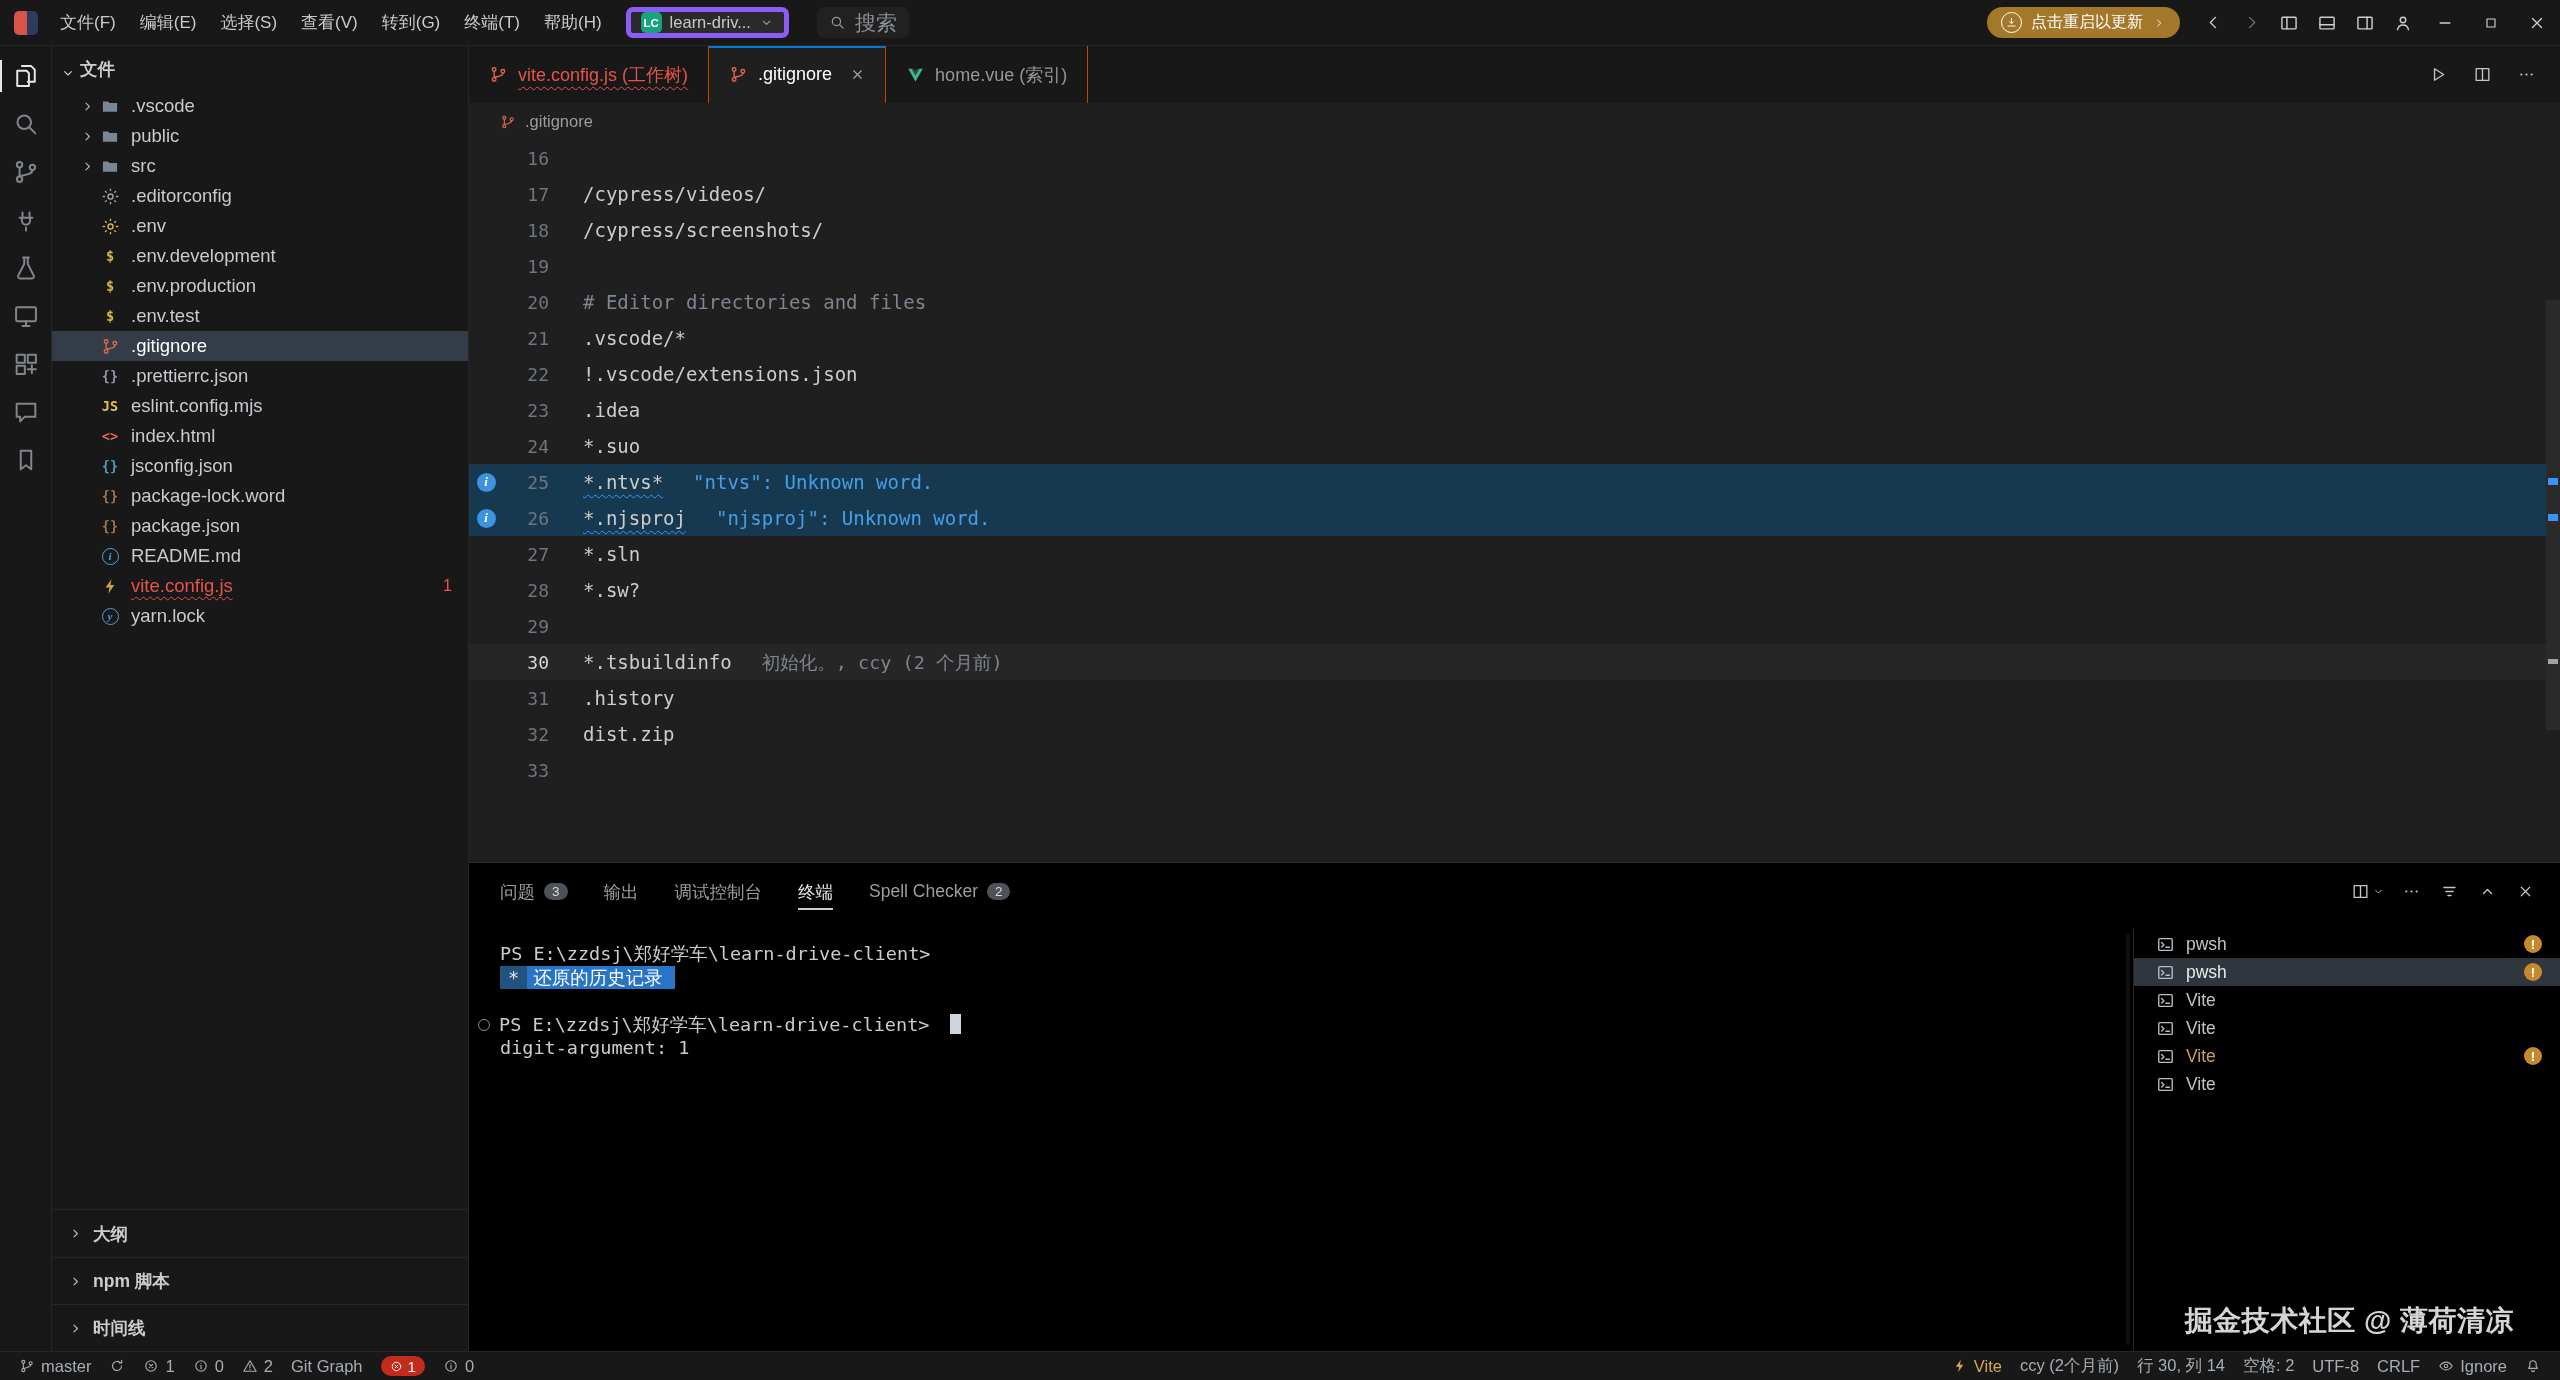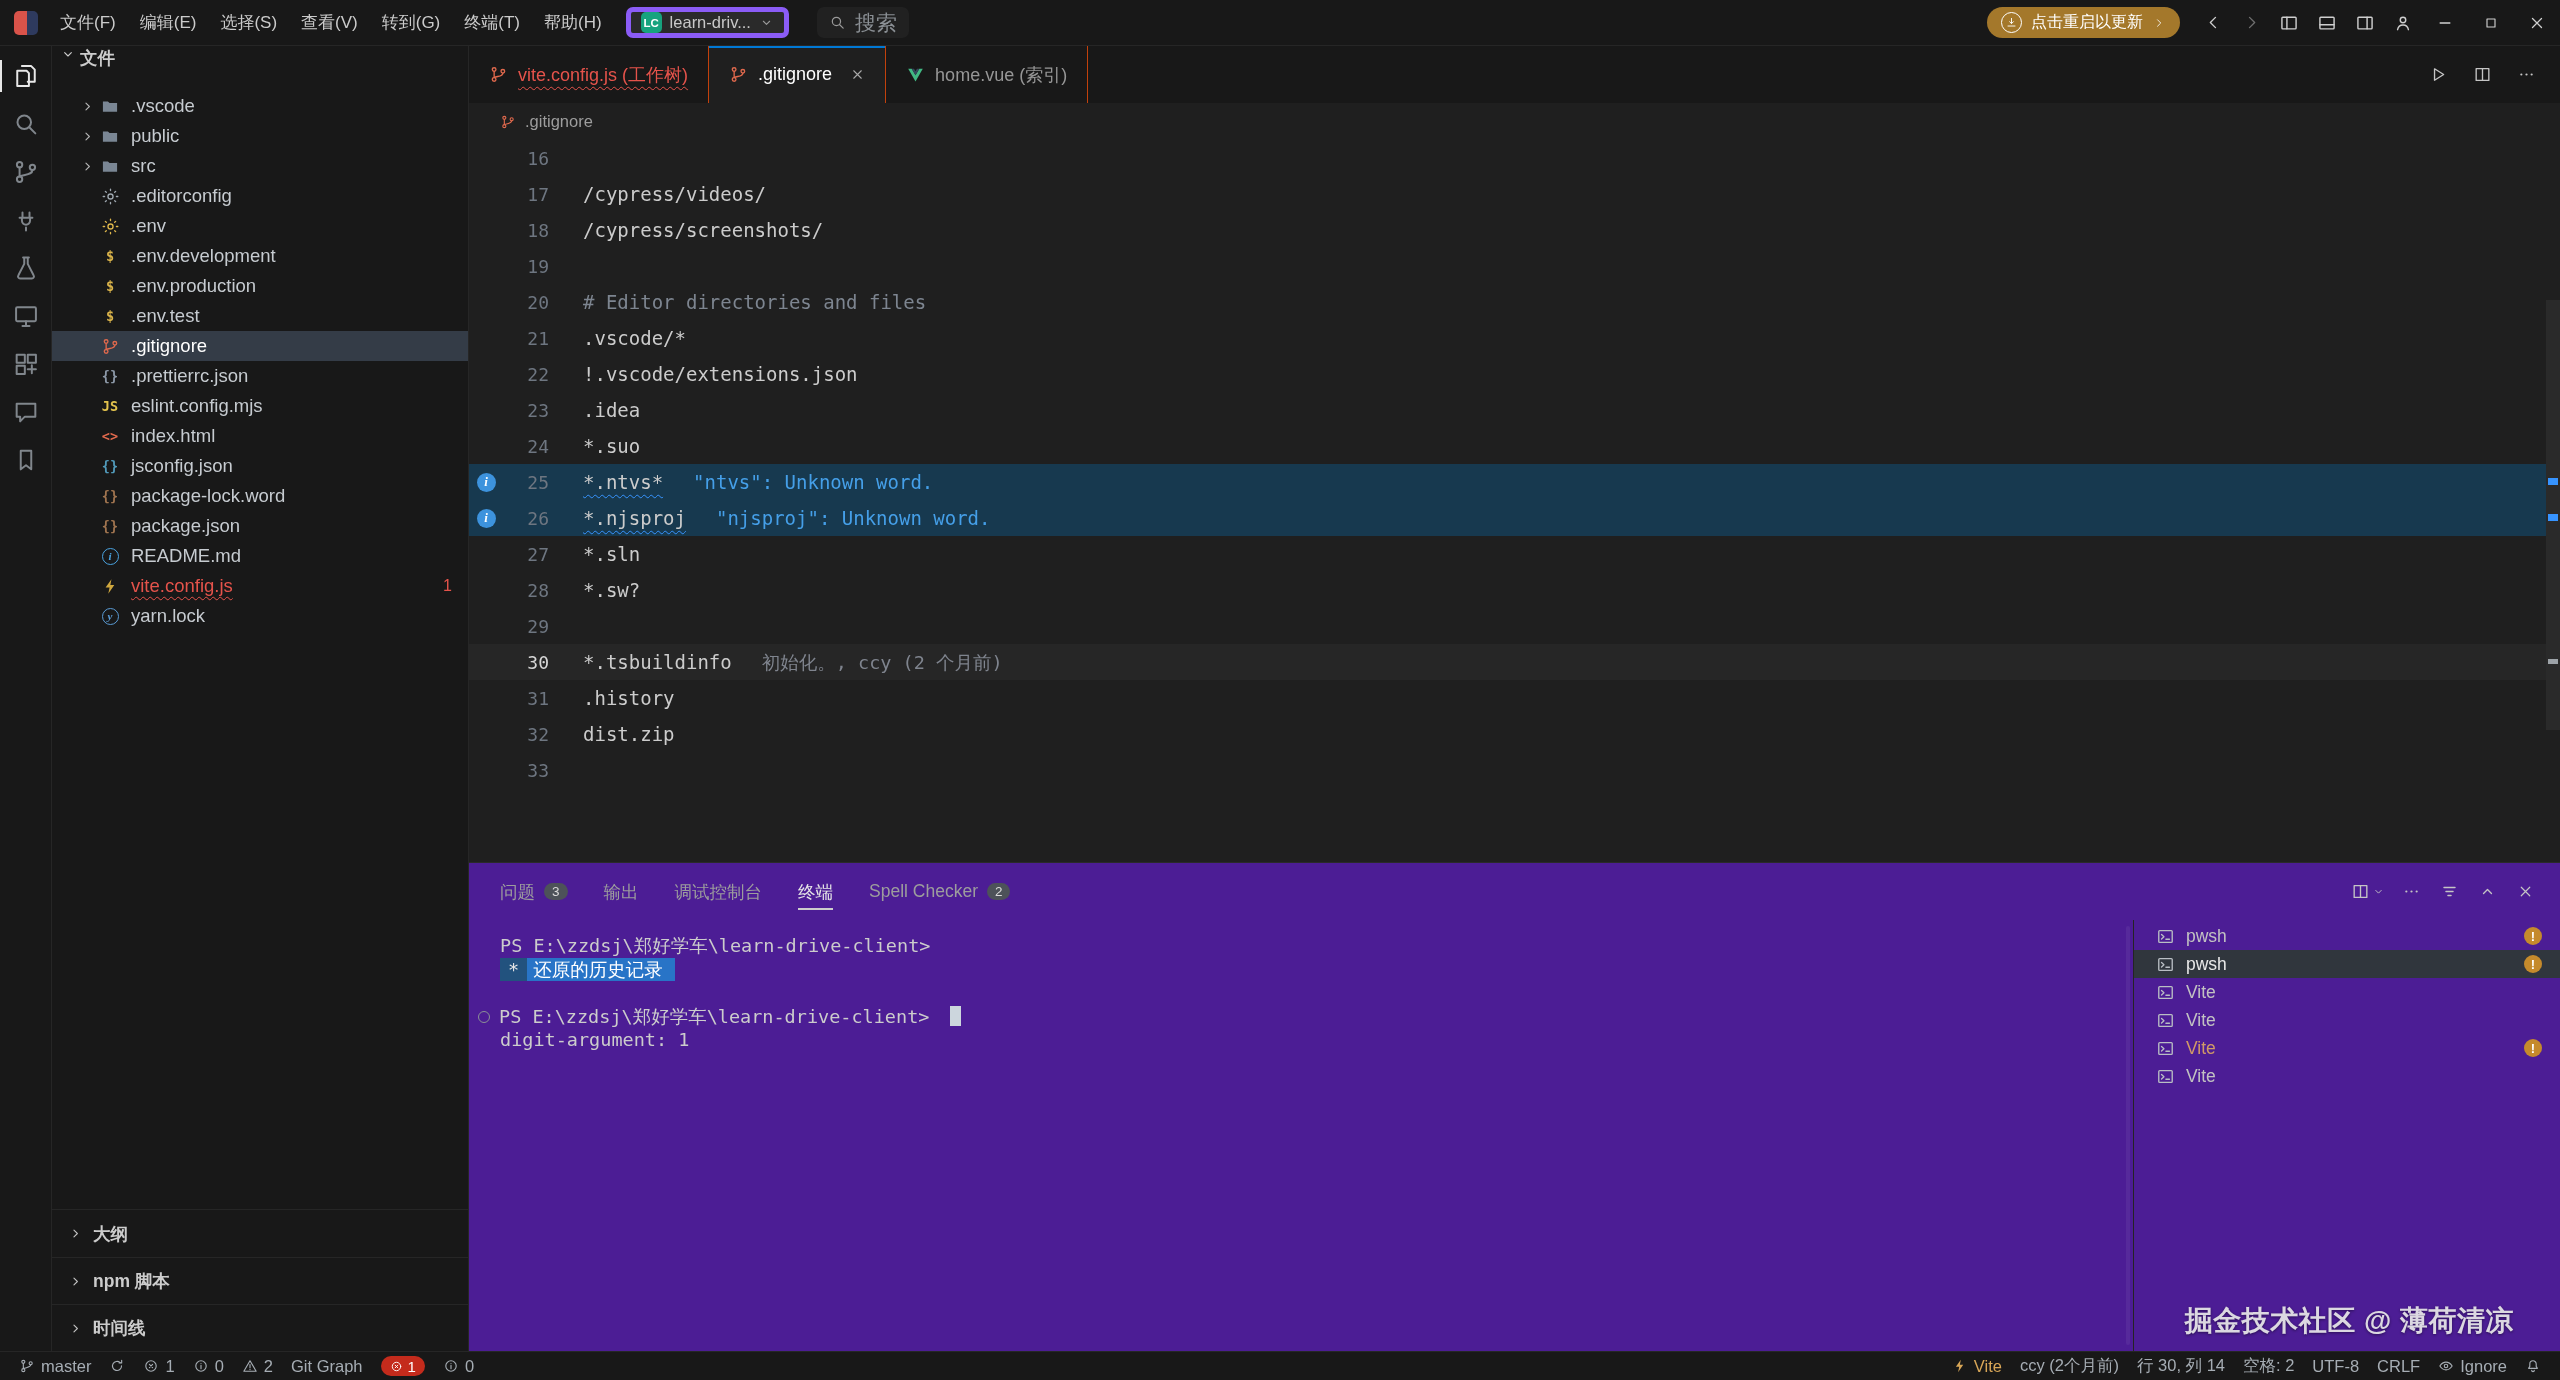--- a/index.html
+++ b/index.html
@@ -41,21 +41,21 @@
              color:#80868c; position:relative; }
   .act-btn.active { color:#e7e7e7; }
   .act-btn.active::before { content:""; position:absolute; left:0; top:8px; bottom:8px; width:2px; background:#e7e7e7; }
 
   
   .sidebar { width:417px; background:#181818; border-right:1px solid #262626; display:flex;
              flex-direction:column; min-height:0; }
   .sb-head { height:57px; flex:0 0 57px; display:flex; align-items:center; padding:0 22px 0 33px;
              font-size:18px; color:#bdbdbd; }
   .sb-more { margin-left:auto; color:#c5c5c5; display:flex; }
-  .sb-section { height:35px; flex:0 0 35px; display:flex; align-items:flex-start; gap:4px; padding-left:8px;
+  .sb-section { height:35px; flex:0 0 35px; display:flex; align-items:flex-end; gap:4px; padding-left:8px;
                 font-size:17.5px; font-weight:700; color:#ccc; }
   .sb-section .icoslot { color:#ccc; }
   .tree { flex:1; min-height:0; overflow:hidden; padding-top:10px; }
   .tree-row { height:30px; display:flex; align-items:center; padding-left:24px; font-size:18.5px; color:#c6cbd0; }
   .tree-row .chev { width:22px; display:flex; justify-content:center; color:#b8b8b8; }
   .tree-row .spacer { width:22px; flex:0 0 22px; }
   .tree-row .ficon { width:24px; display:flex; justify-content:center; margin-right:9px; }
   .tree-row.selected { background:#343c47; color:#fff; }
   .tree-row.error .flabel { color:#e5534b; text-decoration:underline wavy #e5534b 1px; text-underline-offset:4px; }
   .tree-badge { margin-left:auto; margin-right:16px; color:#e5534b; font-size:16px; }
@@ -102,22 +102,22 @@
   .tok.comment { color:#7d8590; }
   .tok.squig { text-decoration:underline wavy #3794ff 1.2px; text-underline-offset:5px; }
   .hint { color:#459fe8; margin-left:30px; }
   .blame { color:#7f848e; margin-left:30px; font-size:18.5px; }
   .ruler { position:absolute; top:0; right:0; width:14px; height:100%; }
   .ruler .thumb { position:absolute; right:0; width:14px; top:160px; height:430px; background:rgba(121,121,121,0.12); }
   .mark { position:absolute; right:2px; width:10px; height:7px; background:#3794ff; }
   .mark.gray { background:#9da3a8; height:5px; }
 
   
-  .panel { height:489px; flex:0 0 489px; border-top:1px solid #2a2a2a; background:#4c1d95;
-           display:flex; flex-direction:column; }
+  .panel { height:489px; flex:0 0 489px; border-top:1px solid #2a2a2a; background:#000000;
+           display:flex; flex-direction:column;gap:8px; }
   .panel-head { height:57px; flex:0 0 57px; display:flex; align-items:center; padding:0 18px 0 31px; }
   .panel-tabs { display:flex; height:100%; }
   .ptab { display:flex; align-items:center; gap:9px; margin-right:36px; font-size:17.5px; color:#9d9d9d; position:relative; }
   .ptab.active { color:#e7e7e7; }
   .ptab.active::after { content:""; position:absolute; left:0; right:0; bottom:10px; height:2px; background:#ccc; }
   .pbadge { background:#4d5259; color:#dadada; border-radius:10px; padding:1px 8px; font-size:13.5px; }
   .panel-actions { margin-left:auto; display:flex; align-items:center; gap:4px; color:#c5c5c5; }
   .pa-btn { width:34px; height:34px; display:flex; align-items:center; justify-content:center; }
   .pa-split { width:auto; padding:0 5px; gap:2px; }
   .panel-body { flex:1; display:flex; min-height:0; position:relative; }

